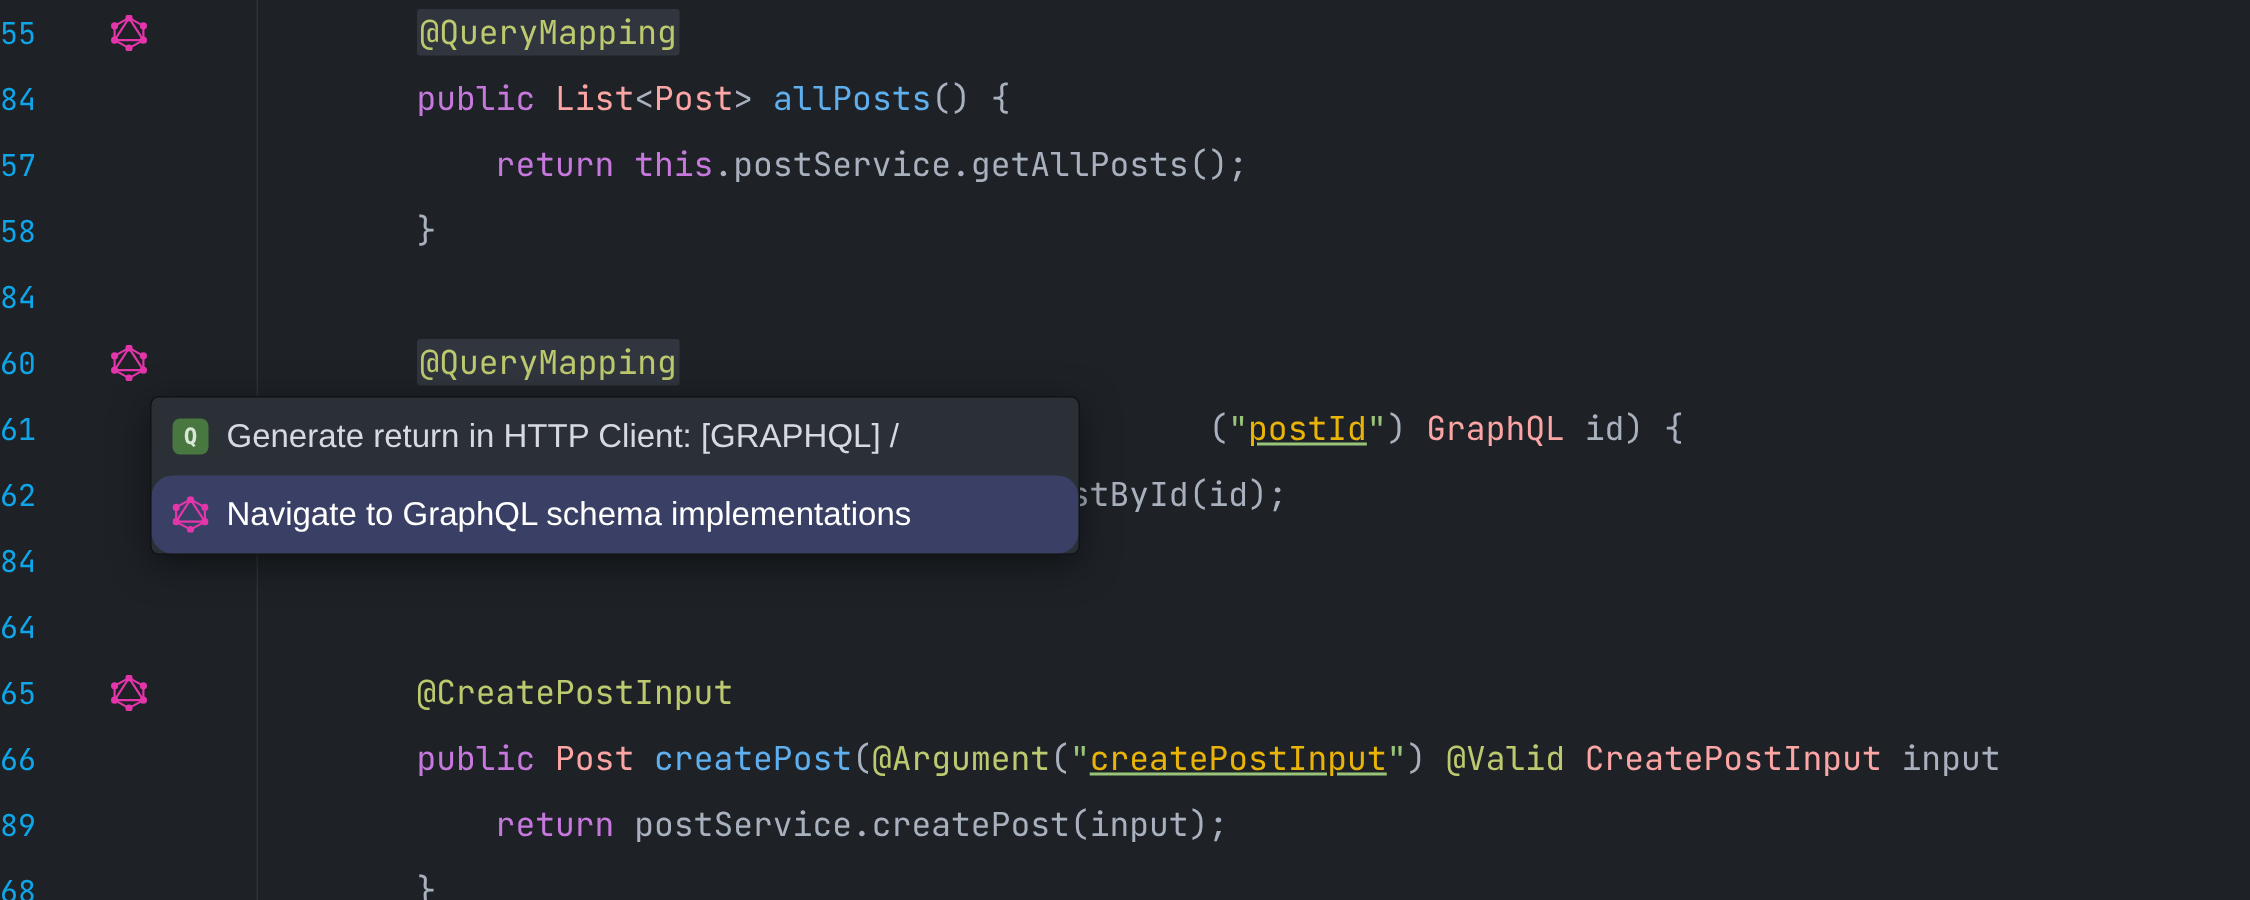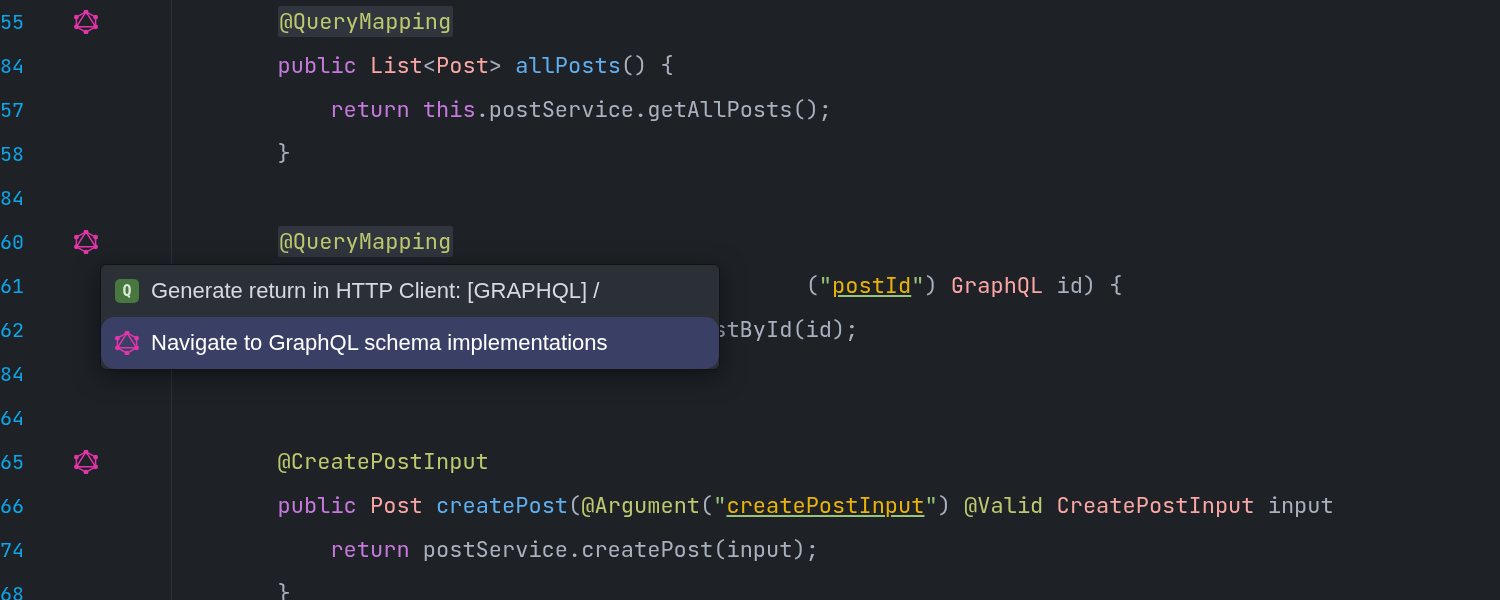--- a/index.html
+++ b/index.html
@@ -130,21 +130,21 @@
       <div class="ln">57</div>
       <div class="ln">58</div>
       <div class="ln">84</div>
       <div class="ln">60</div>
       <div class="ln">61</div>
       <div class="ln">62</div>
       <div class="ln">84</div>
       <div class="ln">64</div>
       <div class="ln">65</div>
       <div class="ln">66</div>
-      <div class="ln">74</div>
+      <div class="ln">89</div>
       <div class="ln">68</div>
     </div>
   <div class="icon-col">
       <div class="ic">
         <span class="gql"><svg viewBox="0 0 100 100" fill="none" stroke="#e535ab" stroke-width="6">
     <polygon points="50,8 90,30 90,70 50,92 10,70 10,30"></polygon>
     <polygon points="50,8 90,70 10,70"></polygon>
     <circle cx="50" cy="8" r="7" fill="#e535ab"></circle>
     <circle cx="90" cy="30" r="7" fill="#e535ab"></circle>
     <circle cx="90" cy="70" r="7" fill="#e535ab"></circle>

